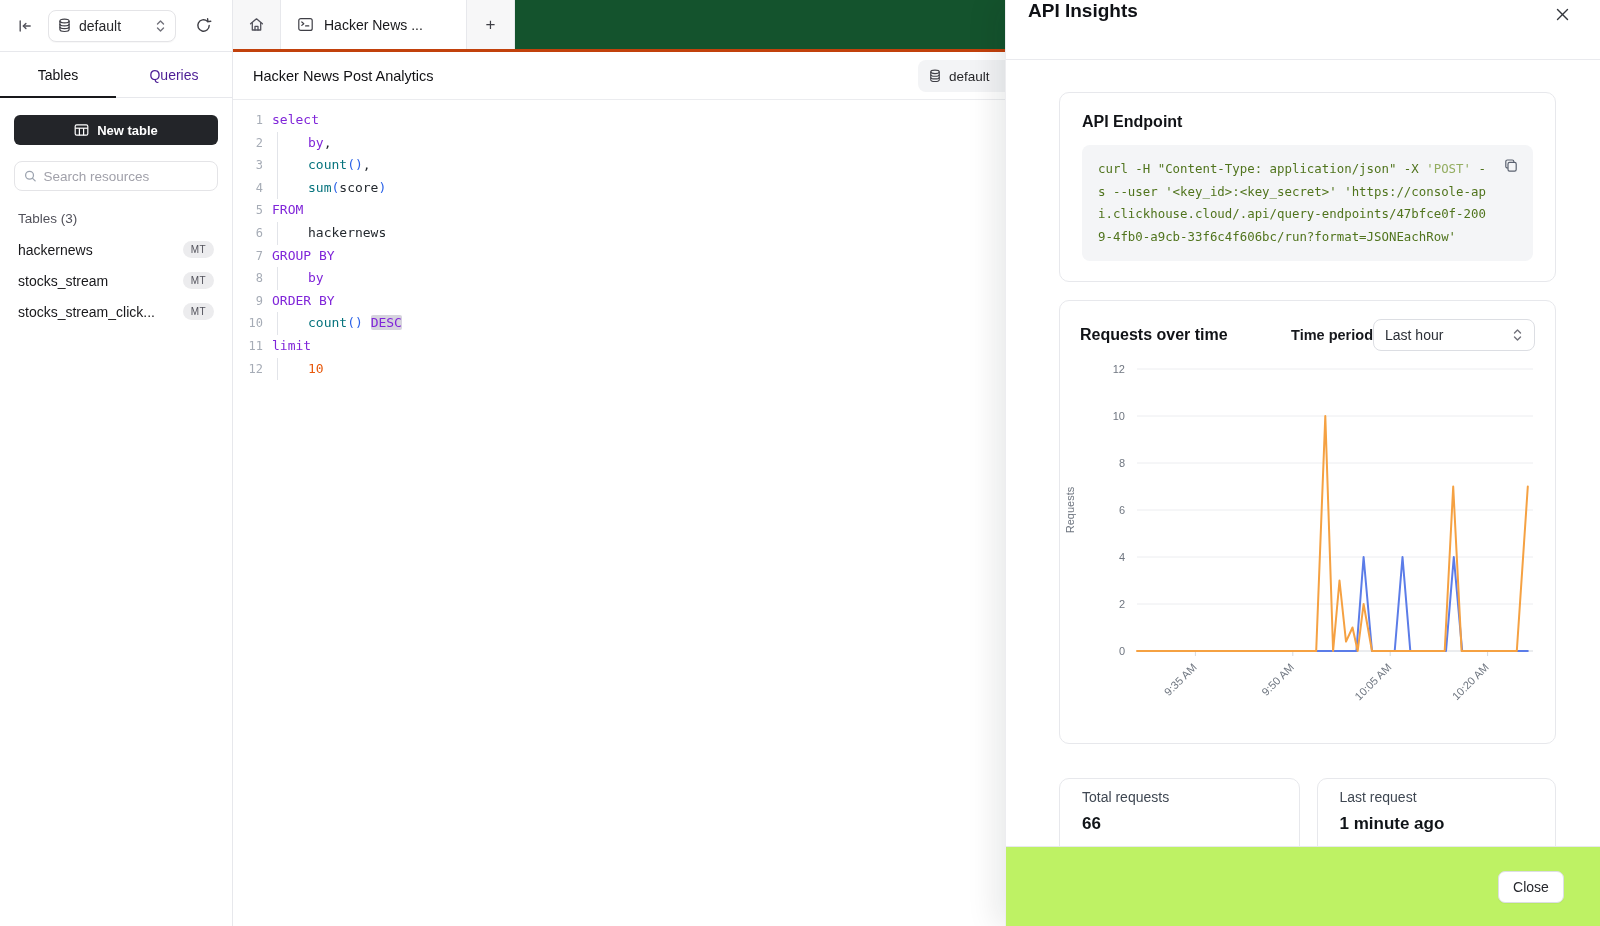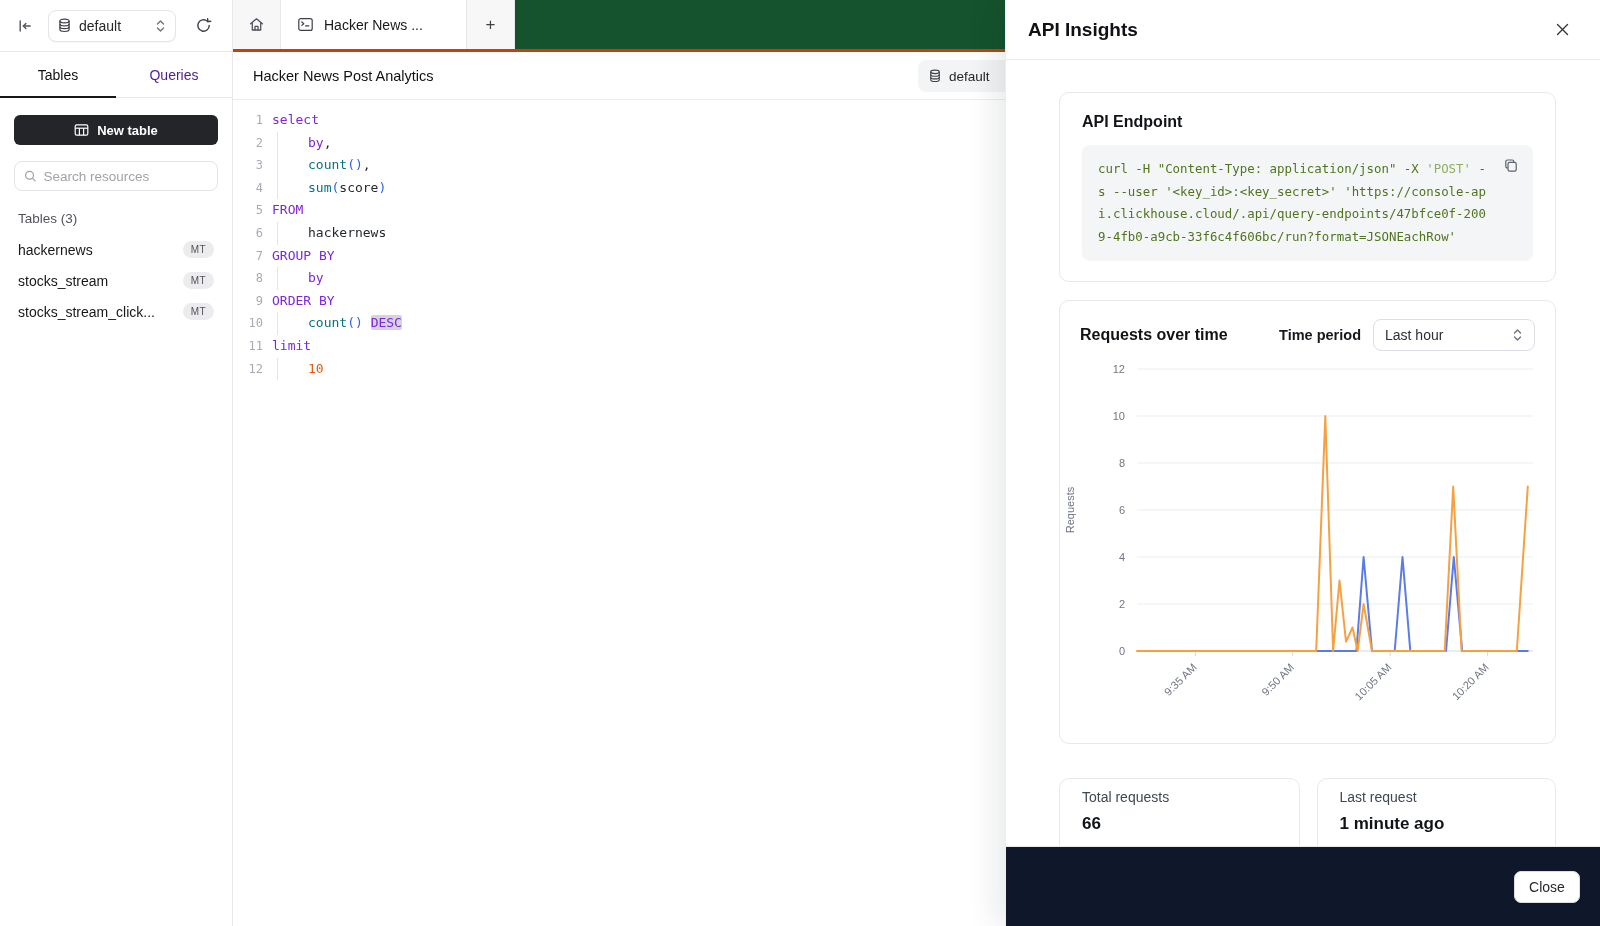--- a/index.html
+++ b/index.html
@@ -53,48 +53,48 @@
   .tok-kw { color:#8026d9; }
   .tok-fn { color:#06737d; }
   .tok-pr { color:#2c63e8; }
   .tok-pl { color:#24292f; }
   .tok-num { color:#e8590c; }
   .sel { background:#d6d3de; border-radius:2px; }
 
   
   .panel { position:absolute; top:0; right:0; width:595px; height:926px; background:#fff; z-index:10;
     border-left:1px solid #ededf0; box-shadow:-10px 0 28px rgba(15,18,25,.09); }
-  .panel-header { height:60px; border-bottom:1px solid #e9eaee; display:flex; align-items:center; padding:0 24px 0 22px; }
+  .panel-header { height:60px; border-bottom:1px solid #e9eaee; display:flex; align-items:flex-start; padding:0 24px 0 22px; }
   .panel-title { font-size:19px; font-weight:700; color:#0f1115; }
   .panel-close { margin-left:auto; width:28px; height:28px; border:none; background:transparent; cursor:pointer; display:flex; align-items:center; justify-content:center; color:#33363c; }
   .panel-body { position:absolute; top:60px; bottom:80px; left:0; right:0; overflow:hidden; padding:32px 44px 0 53px; }
   .card { border:1px solid #e7e8ec; border-radius:10px; background:#fff; }
   .ep-card { padding:20px 22px; }
   .card-h { font-size:16px; font-weight:700; color:#111317; }
   .codeblock { position:relative; margin-top:14px; background:#f4f5f7; border-radius:8px; padding:13px 44px 13px 16px;
     font-family:"DejaVu Sans Mono", monospace; font-size:12.4px; line-height:22.6px; color:#50741d; word-break:break-all; }
   .codeblock .gl { color:#93ad60; }
   .copy-btn { position:absolute; top:9px; right:10px; width:24px; height:24px; border:none; background:transparent; cursor:pointer; color:#5b6270; display:flex; align-items:center; justify-content:center; }
   .rq-card { margin-top:18px; padding:18px 0 14px; }
   .rq-head { display:flex; align-items:center; padding:0 20px; }
-  .rq-right { margin-left:auto; display:flex; align-items:center; gap:12px; }
+  .rq-right { margin-left:auto; display:flex; align-items:center; }
   .tp-label { font-size:14.5px; font-weight:600; color:#16181d; }
   .tp-select { width:162px; height:32px; border:1px solid #dcdee3; border-radius:8px; background:#fff; display:flex; align-items:center; padding:0 11px; font-size:14px; color:#2b2f36; cursor:pointer; }
   .tp-select .lbl { flex:1; text-align:left; }
   .rq-chart { margin-top:10px; display:block; }
   .ytick, .xtick { font-size:11px; fill:#6f7680; font-family:"Liberation Sans", sans-serif; }
   .ylabel { font-size:11px; fill:#6f7680; font-family:"Liberation Sans", sans-serif; }
   .stats { margin-top:34px; display:flex; gap:17px; }
   .stat-card { border:1px solid #e7e8ec; border-radius:10px; padding:10px 22px; height:112px; }
   .stat-card.c0 { width:241px; }
   .stat-card.c1 { width:240px; }
   .stat-lbl { font-size:14px; color:#3f4752; }
   .stat-val { margin-top:9px; font-size:17px; font-weight:700; color:#101418; }
-  .panel-footer { position:absolute; left:0; right:0; bottom:0; height:80px; background:#0f172a; border-top:1px solid #e7e9ec;
-    display:flex; align-items:center; justify-content:flex-end; padding-right:20px; z-index:5; }
+  .panel-footer { position:absolute; left:0; right:0; bottom:0; height:80px; background:#bef264; border-top:1px solid #e7e9ec;
+    display:flex; align-items:center; justify-content:flex-end; padding-right:36px; z-index:5; }
   .close-btn { width:66px; height:32px; background:#fff; border:1px solid #dcdee3; border-radius:7px; font-size:14px; color:#26282d;
     cursor:pointer; font-family:"Liberation Sans", sans-serif; box-shadow:0 1px 1px rgba(0,0,0,.03); }
   svg.ic { display:block; }
 </style>
 </head>
 <body>
 
 <div class="app">
 
   <aside class="sidebar">

